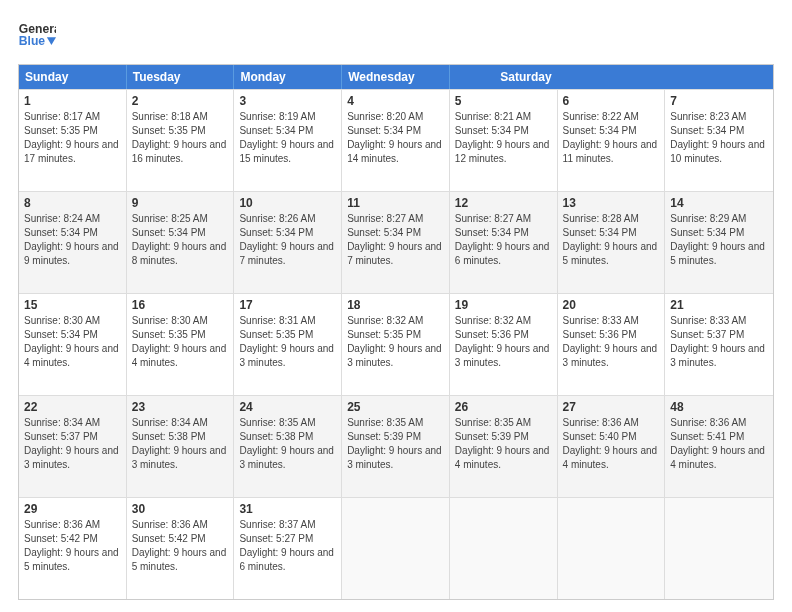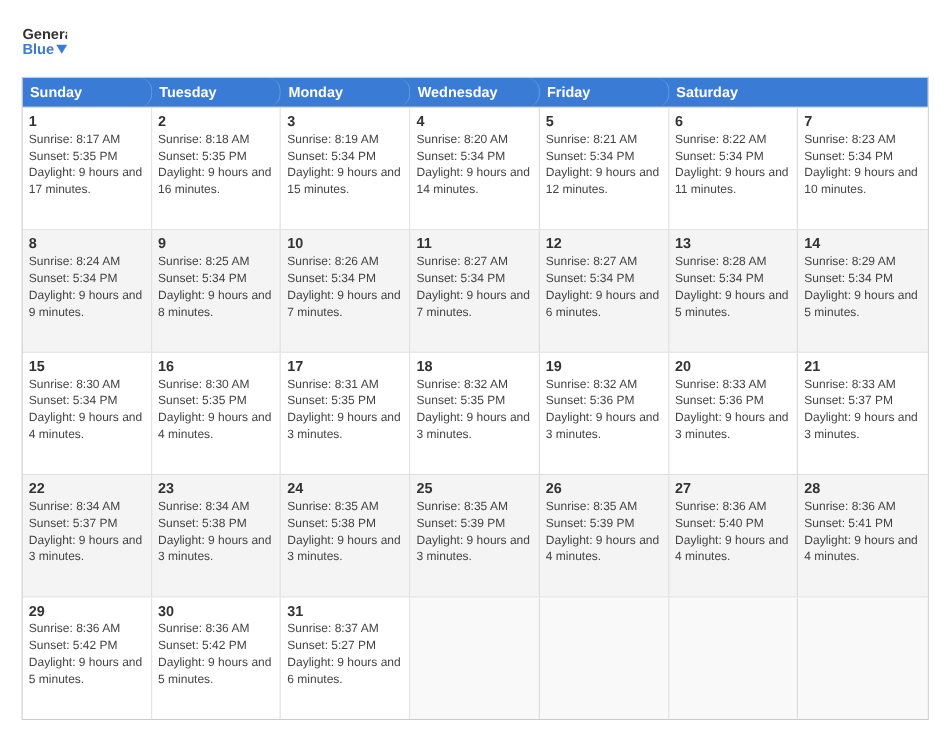--- a/index.html
+++ b/index.html
@@ -57,23 +57,22 @@
       grid-template-columns: repeat(7, 1fr);
       background: #3a7bd5;
     }
     .cal-header-cell {
       color: #fff;
       font-weight: bold;
       font-size: 12px;
       padding: 5px 6px;
       text-align: left;
       border-right: 1px solid #5a9be0;
-      border-radius: 11px;
-    }
-    .cal-header-cell:last-child { border-right: none; }
+    }
+    .cal-header-cell:last-child { border-right: none; text-align: right; }
     .cal-body {
       flex: 1;
       display: flex;
       flex-direction: column;
     }
     .cal-row {
       display: grid;
       grid-template-columns: repeat(7, 1fr);
       flex: 1;
       border-top: 1px solid #ddd;
@@ -120,21 +119,20 @@
       <h2></h2>
     </div>
   </div>
 
   <div class="calendar">
     <div class="cal-header-row">
     <div class="cal-header-cell">Sunday</div>
         <div class="cal-header-cell">Tuesday</div>
         <div class="cal-header-cell">Monday</div>
         <div class="cal-header-cell">Wednesday</div>
-        <div class="cal-header-cell">Friday</div>
         <div class="cal-header-cell">Saturday</div>
       </div>
     <div class="cal-body">
     <div class="cal-row">
           <div class="cal-cell">
             <span class="day-num">1</span>
             <div class="day-info"><span>Sunrise: 8:17 AM</span><br><span>Sunset: 5:35 PM</span><br><span>Daylight: 9 hours and 17 minutes.</span></div>
           </div>
           <div class="cal-cell">
             <span class="day-num">2</span>
@@ -240,21 +238,21 @@
           </div>
           <div class="cal-cell">
             <span class="day-num">26</span>
             <div class="day-info"><span>Sunrise: 8:35 AM</span><br><span>Sunset: 5:39 PM</span><br><span>Daylight: 9 hours and 4 minutes.</span></div>
           </div>
           <div class="cal-cell">
             <span class="day-num">27</span>
             <div class="day-info"><span>Sunrise: 8:36 AM</span><br><span>Sunset: 5:40 PM</span><br><span>Daylight: 9 hours and 4 minutes.</span></div>
           </div>
           <div class="cal-cell">
-            <span class="day-num">28</span>
+            <span class="day-num">48</span>
             <div class="day-info"><span>Sunrise: 8:36 AM</span><br><span>Sunset: 5:41 PM</span><br><span>Daylight: 9 hours and 4 minutes.</span></div>
           </div>
         </div>
         <div class="cal-row">
           <div class="cal-cell">
             <span class="day-num">29</span>
             <div class="day-info"><span>Sunrise: 8:36 AM</span><br><span>Sunset: 5:42 PM</span><br><span>Daylight: 9 hours and 5 minutes.</span></div>
           </div>
           <div class="cal-cell">
             <span class="day-num">30</span>

